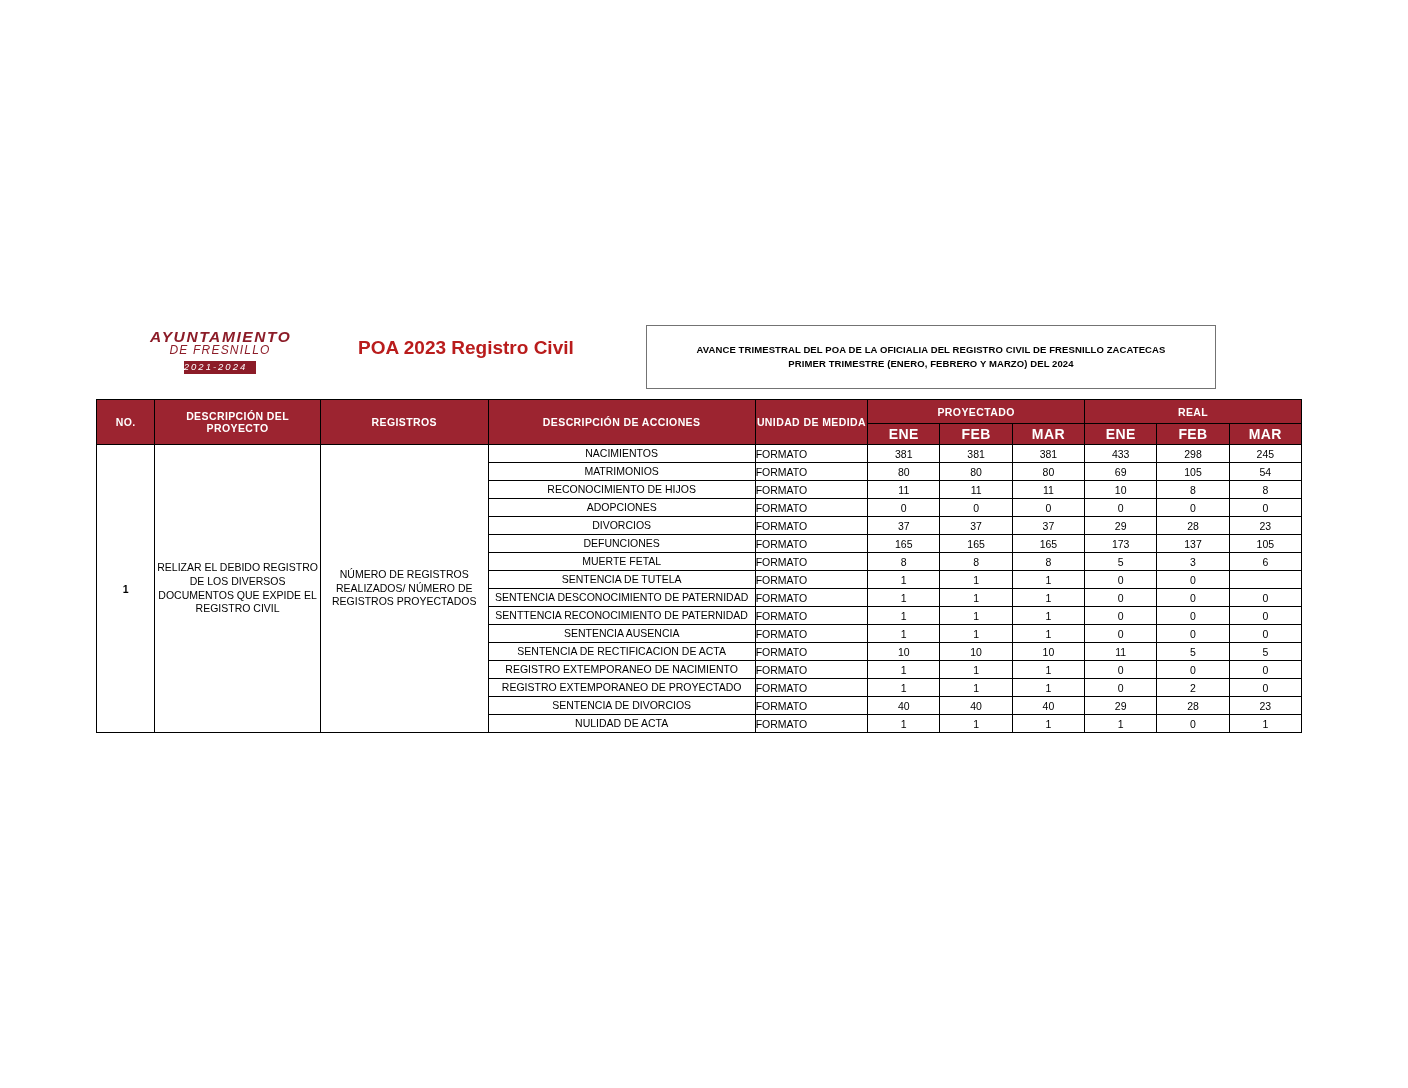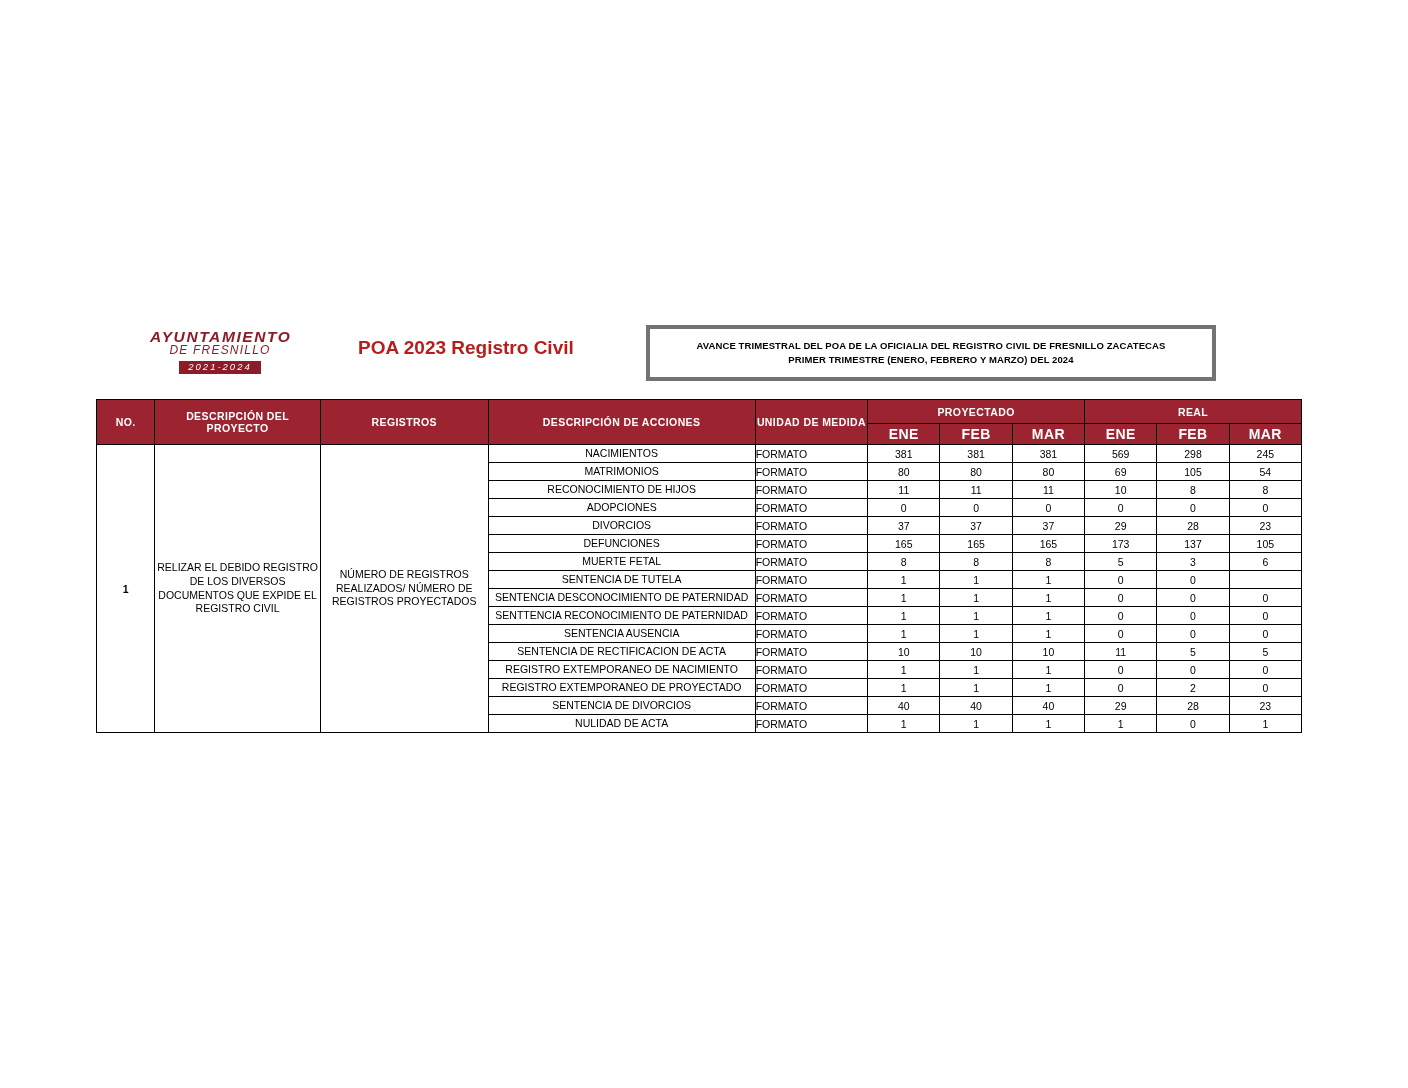--- a/index.html
+++ b/index.html
@@ -54,40 +54,40 @@
     font-weight: normal;
     margin-top: -1px;
   }
   .logo .l3 {
     margin-top: 2px;
     font-size: 9.5px;
     letter-spacing: 2px;
     background: #8c1c28;
     color: #ffffff;
     display: inline-block;
-    padding: 1px 9px 2px 9px;
+    padding: 1px 9px 2px 0;
   }
 
   .doc-title {
     position: absolute;
     left: 262px;
     top: 12px;
     font-size: 19px;
     font-weight: bold;
     color: #b91c1c;
     white-space: nowrap;
   }
 
   .title-box {
     position: absolute;
     left: 550px;
     top: 0px;
     width: 570px;
-    height: 56px;
-    border: 4px solid #737373;
+    height: 64px;
+    border: 1px solid #737373;
     box-sizing: border-box;
     display: flex;
     flex-direction: column;
     align-items: center;
     justify-content: center;
     text-align: center;
     line-height: 1.45;
   }
   .title-box div {
     font-size: 9.5px;
@@ -219,21 +219,21 @@
     <tbody id="table-body">
         <tr>
           <td class="idx" rowspan="16">1</td>
           <td class="proj" rowspan="16">RELIZAR EL DEBIDO REGISTRO DE LOS DIVERSOS DOCUMENTOS QUE EXPIDE EL REGISTRO CIVIL</td>
           <td class="algo" rowspan="16">NÚMERO DE REGISTROS REALIZADOS/ NÚMERO DE REGISTROS PROYECTADOS</td>
           <td class="action">NACIMIENTOS</td>
           <td class="unit">FORMATO</td>
           <td class="num">381</td>
           <td class="num">381</td>
           <td class="num">381</td>
-          <td class="num">569</td>
+          <td class="num">433</td>
           <td class="num">298</td>
           <td class="num">245</td>
         </tr>
         <tr>
           <td class="action">MATRIMONIOS</td>
           <td class="unit">FORMATO</td>
           <td class="num">80</td>
           <td class="num">80</td>
           <td class="num">80</td>
           <td class="num">69</td>

